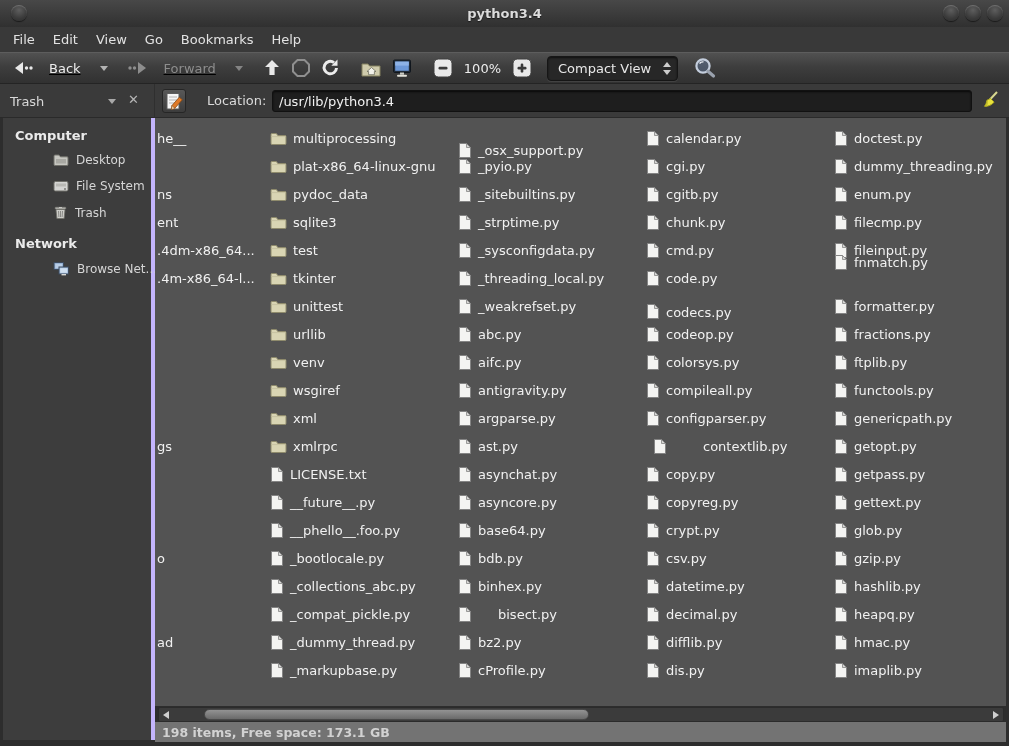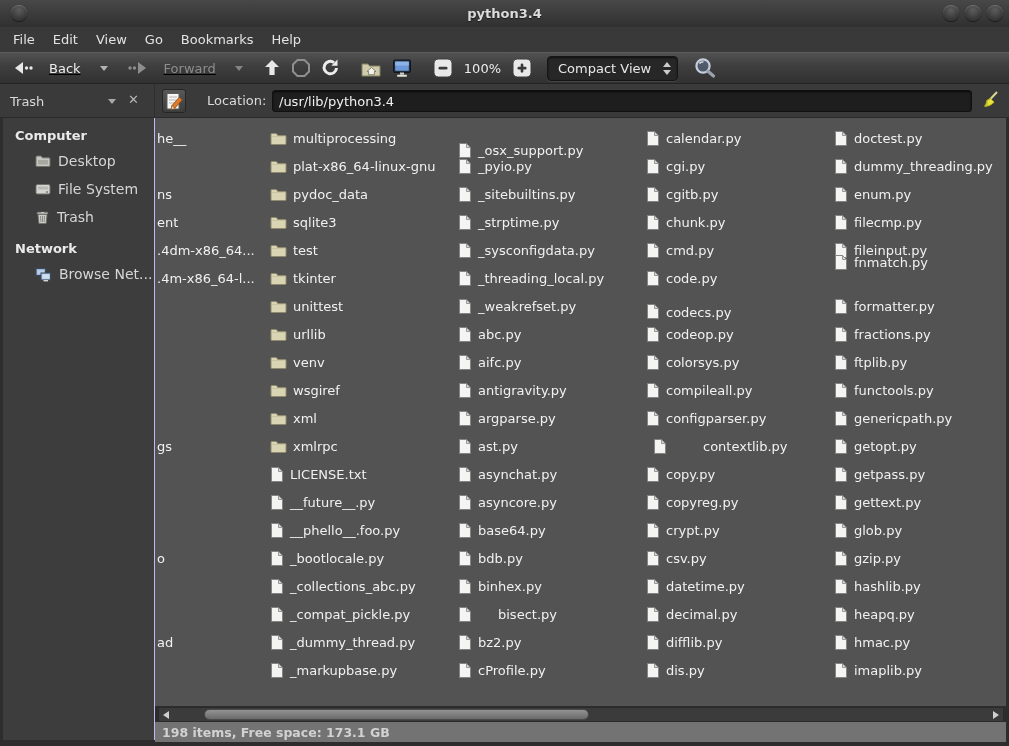--- a/index.html
+++ b/index.html
@@ -63,24 +63,24 @@
   .loc-label { position:absolute; left:207px; top:9px; color:#dadada; font-size:13px; }
   .loc-input { position:absolute; left:272px; top:6px; width:700px; height:22px; background:#1e1e1e;
                border:1px solid #111; border-radius:3px; color:#f2f2f2; font-size:13px; padding:0 6px;
                font-family:"DejaVu Sans","Liberation Sans",sans-serif;
                box-shadow:inset 0 1px 2px rgba(0,0,0,.7); }
   .broom-btn { position:absolute; left:976px; top:5px; width:26px; height:24px;
                display:flex; align-items:center; justify-content:center; }
 
   
   .sidebar { position:absolute; left:3px; top:118px; width:152px; height:622px; background:#3d3d3d;
-             border-right:1px solid #c4b5fd; }
+             border-right:4px solid #c4b5fd; }
   .sb-header { color:#eaeaea; font-size:13px; font-weight:bold; padding:10px 0 4px 12px; }
-  .sb-item { display:flex; align-items:center; gap:7px; padding:6px 0 6px 32px; color:#d6d6d6;
-             font-size:14px; white-space:nowrap; }
+  .sb-item { display:flex; align-items:center; gap:7px; padding:6px 0 6px 50px; color:#d6d6d6;
+             font-size:12px; white-space:nowrap; }
 
   
   .filelist { position:absolute; left:155px; top:118px; width:851px; height:588px; background:#535353;
               overflow:hidden; }
   .fitem { position:absolute; display:flex; align-items:center; gap:6px; height:28px;
            color:#f1f1f1; font-size:13px; white-space:nowrap; }
   .frag { position:absolute; left:2px; height:28px; display:flex; align-items:center;
           color:#f1f1f1; font-size:13px; }
 
   

